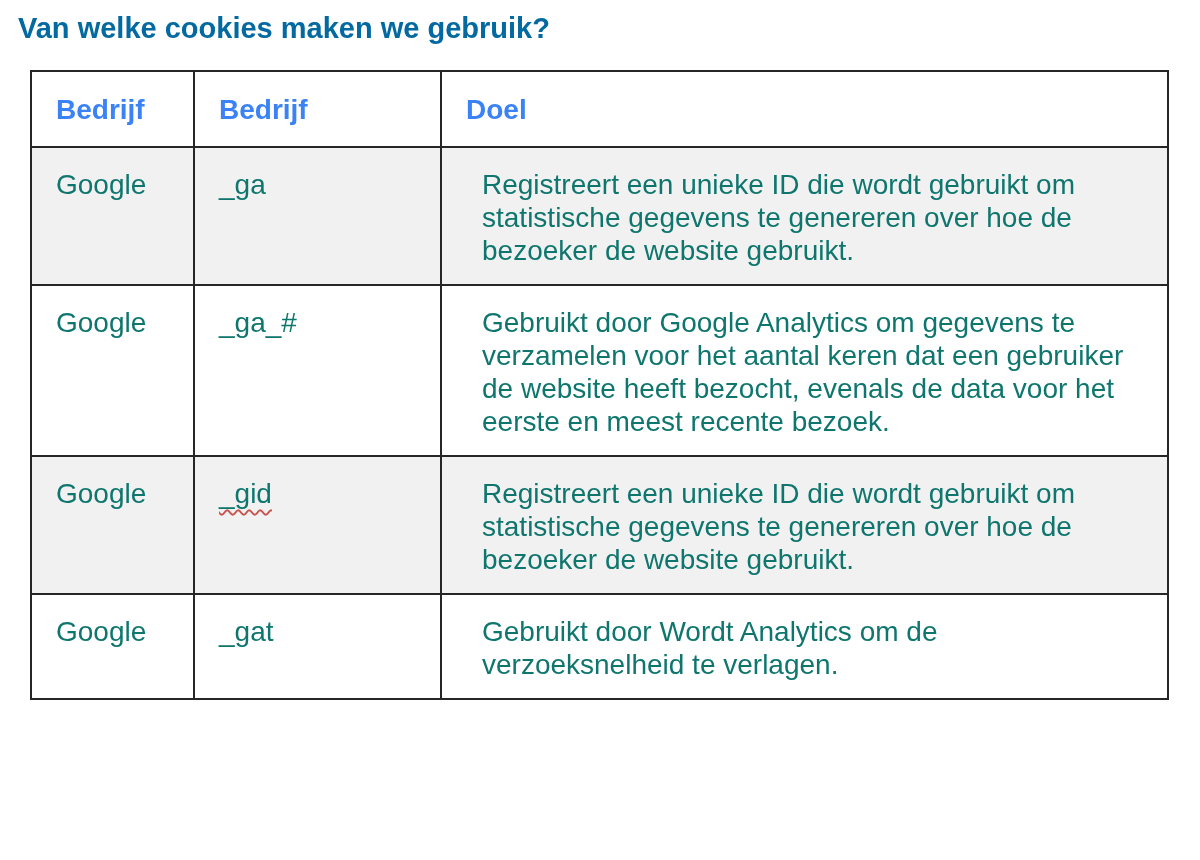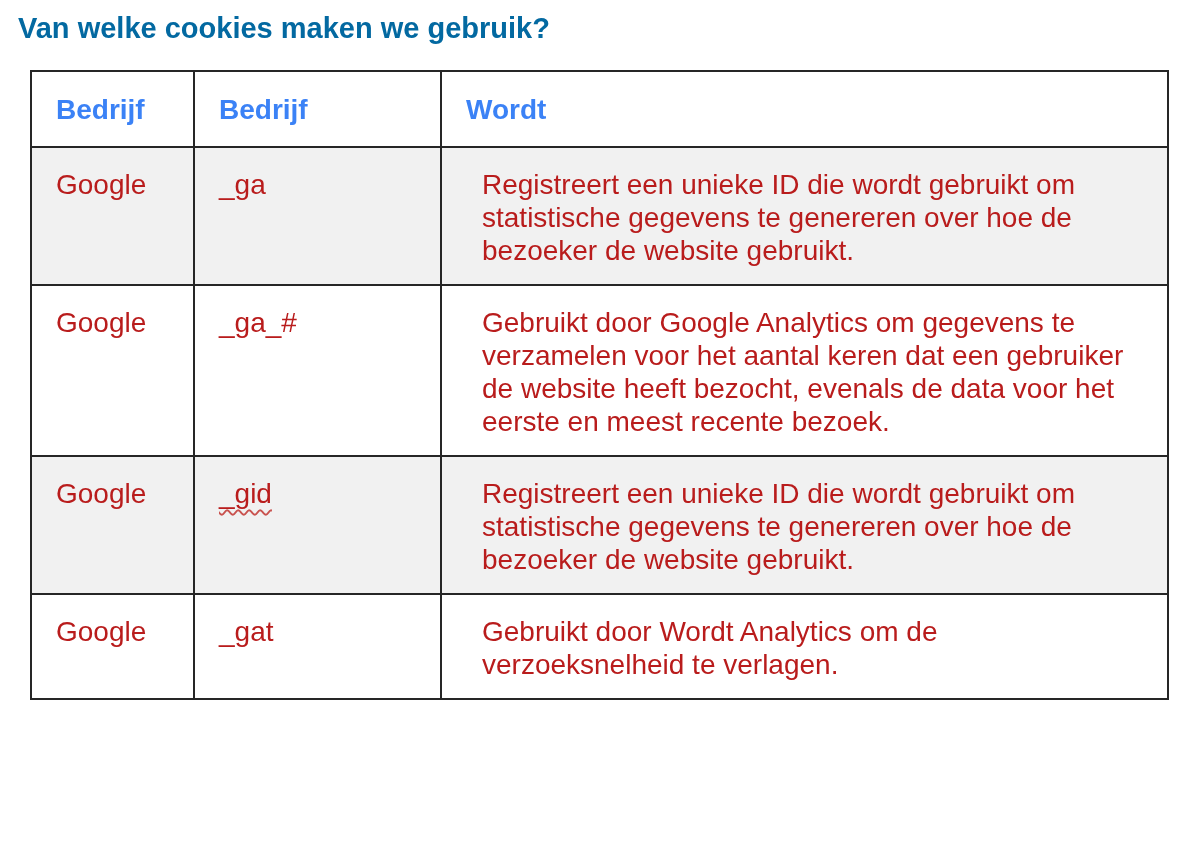--- a/index.html
+++ b/index.html
@@ -43,21 +43,21 @@
   }
   .cookies-table th {
     font-weight: bold;
     color: #3b82f6;
     padding: 21px 24px 19px 24px;
     line-height: 34px;
     background: #ffffff;
   }
   .cookies-table td {
     font-weight: normal;
-    color: #b91c1c;
+    color: #0f766e;
     line-height: 33px;
     padding: 20px 24px 17px 24px;
   }
   td.col-bedrijf { padding-right: 26px; }
   td.col-cookie  { padding-right: 57px; }
   td.col-doel    { padding-right: 28px; padding-left: 40px; }
   tr.row-shaded td { background: #f1f1f1; }
   tr.row-plain  td { background: #ffffff; }
   .misspelled {
     text-decoration-line: underline;
@@ -78,21 +78,21 @@
   <table class="cookies-table">
     <colgroup>
       <col style="width:163px">
       <col style="width:247px">
       <col style="width:727px">
     </colgroup>
     <thead>
       <tr>
         <th>Bedrijf</th>
         <th>Bedrijf</th>
-        <th>Wordt</th>
+        <th>Doel</th>
       </tr>
     </thead>
     <tbody>
 
       <tr class="row-shaded">
         <td class="col-bedrijf">Google</td>
         <td class="col-cookie">_ga</td>
         <td class="col-doel">Registreert een unieke ID die wordt gebruikt om statistische gegevens te genereren over hoe de bezoeker de website gebruikt.</td>
       </tr>
 

